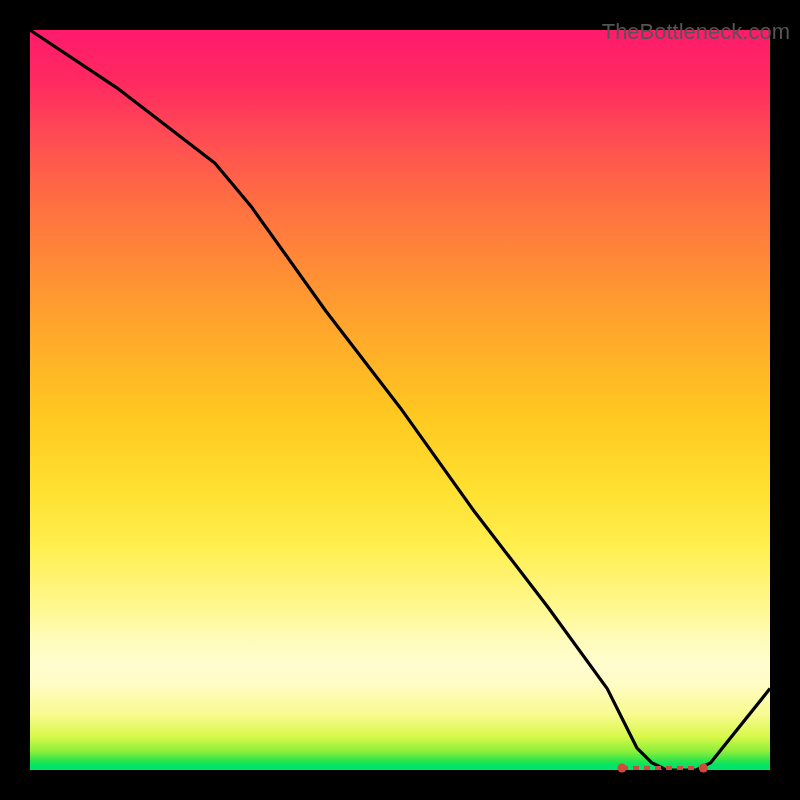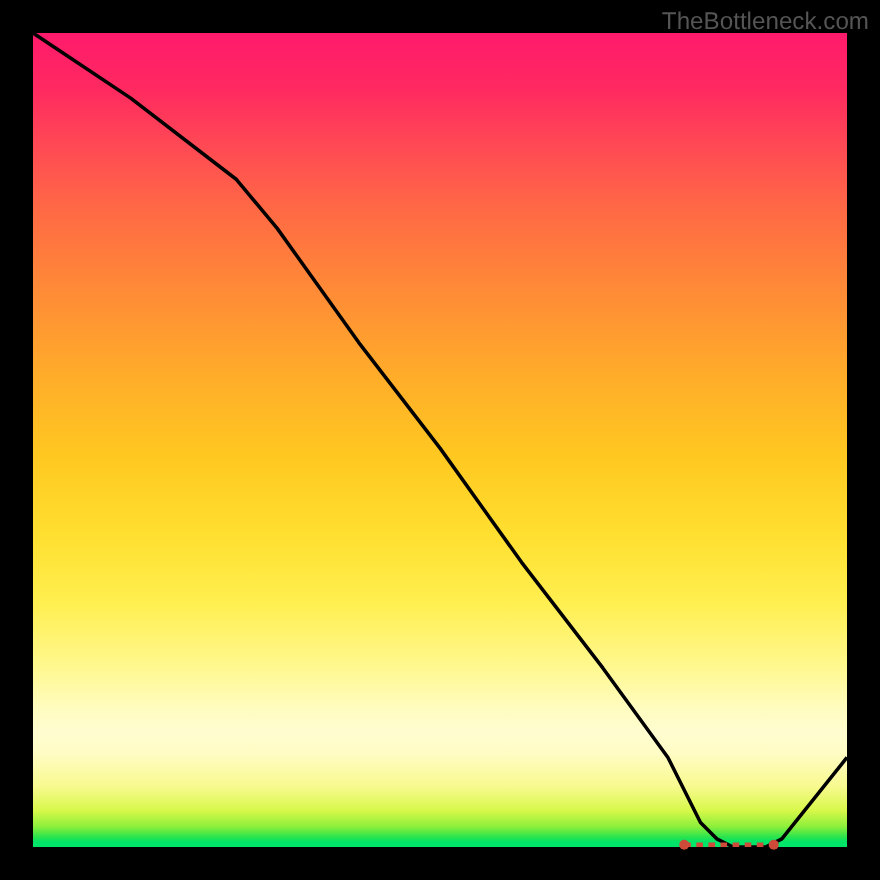--- a/index.html
+++ b/index.html
@@ -11,21 +11,21 @@
     font-family: Arial, Helvetica, sans-serif;
     overflow: hidden;
   }
   .container {
     position: relative;
     width: 800px;
     height: 800px;
   }
   .attribution {
     position: absolute;
-    top: 6px;
+    top: 19px;
     right: 10px;
     color: #555;
     font-size: 22px;
     font-weight: 500;
     z-index: 10;
   }
   .plot-area {
     position: absolute;
     left: 30px;
     top: 30px;

